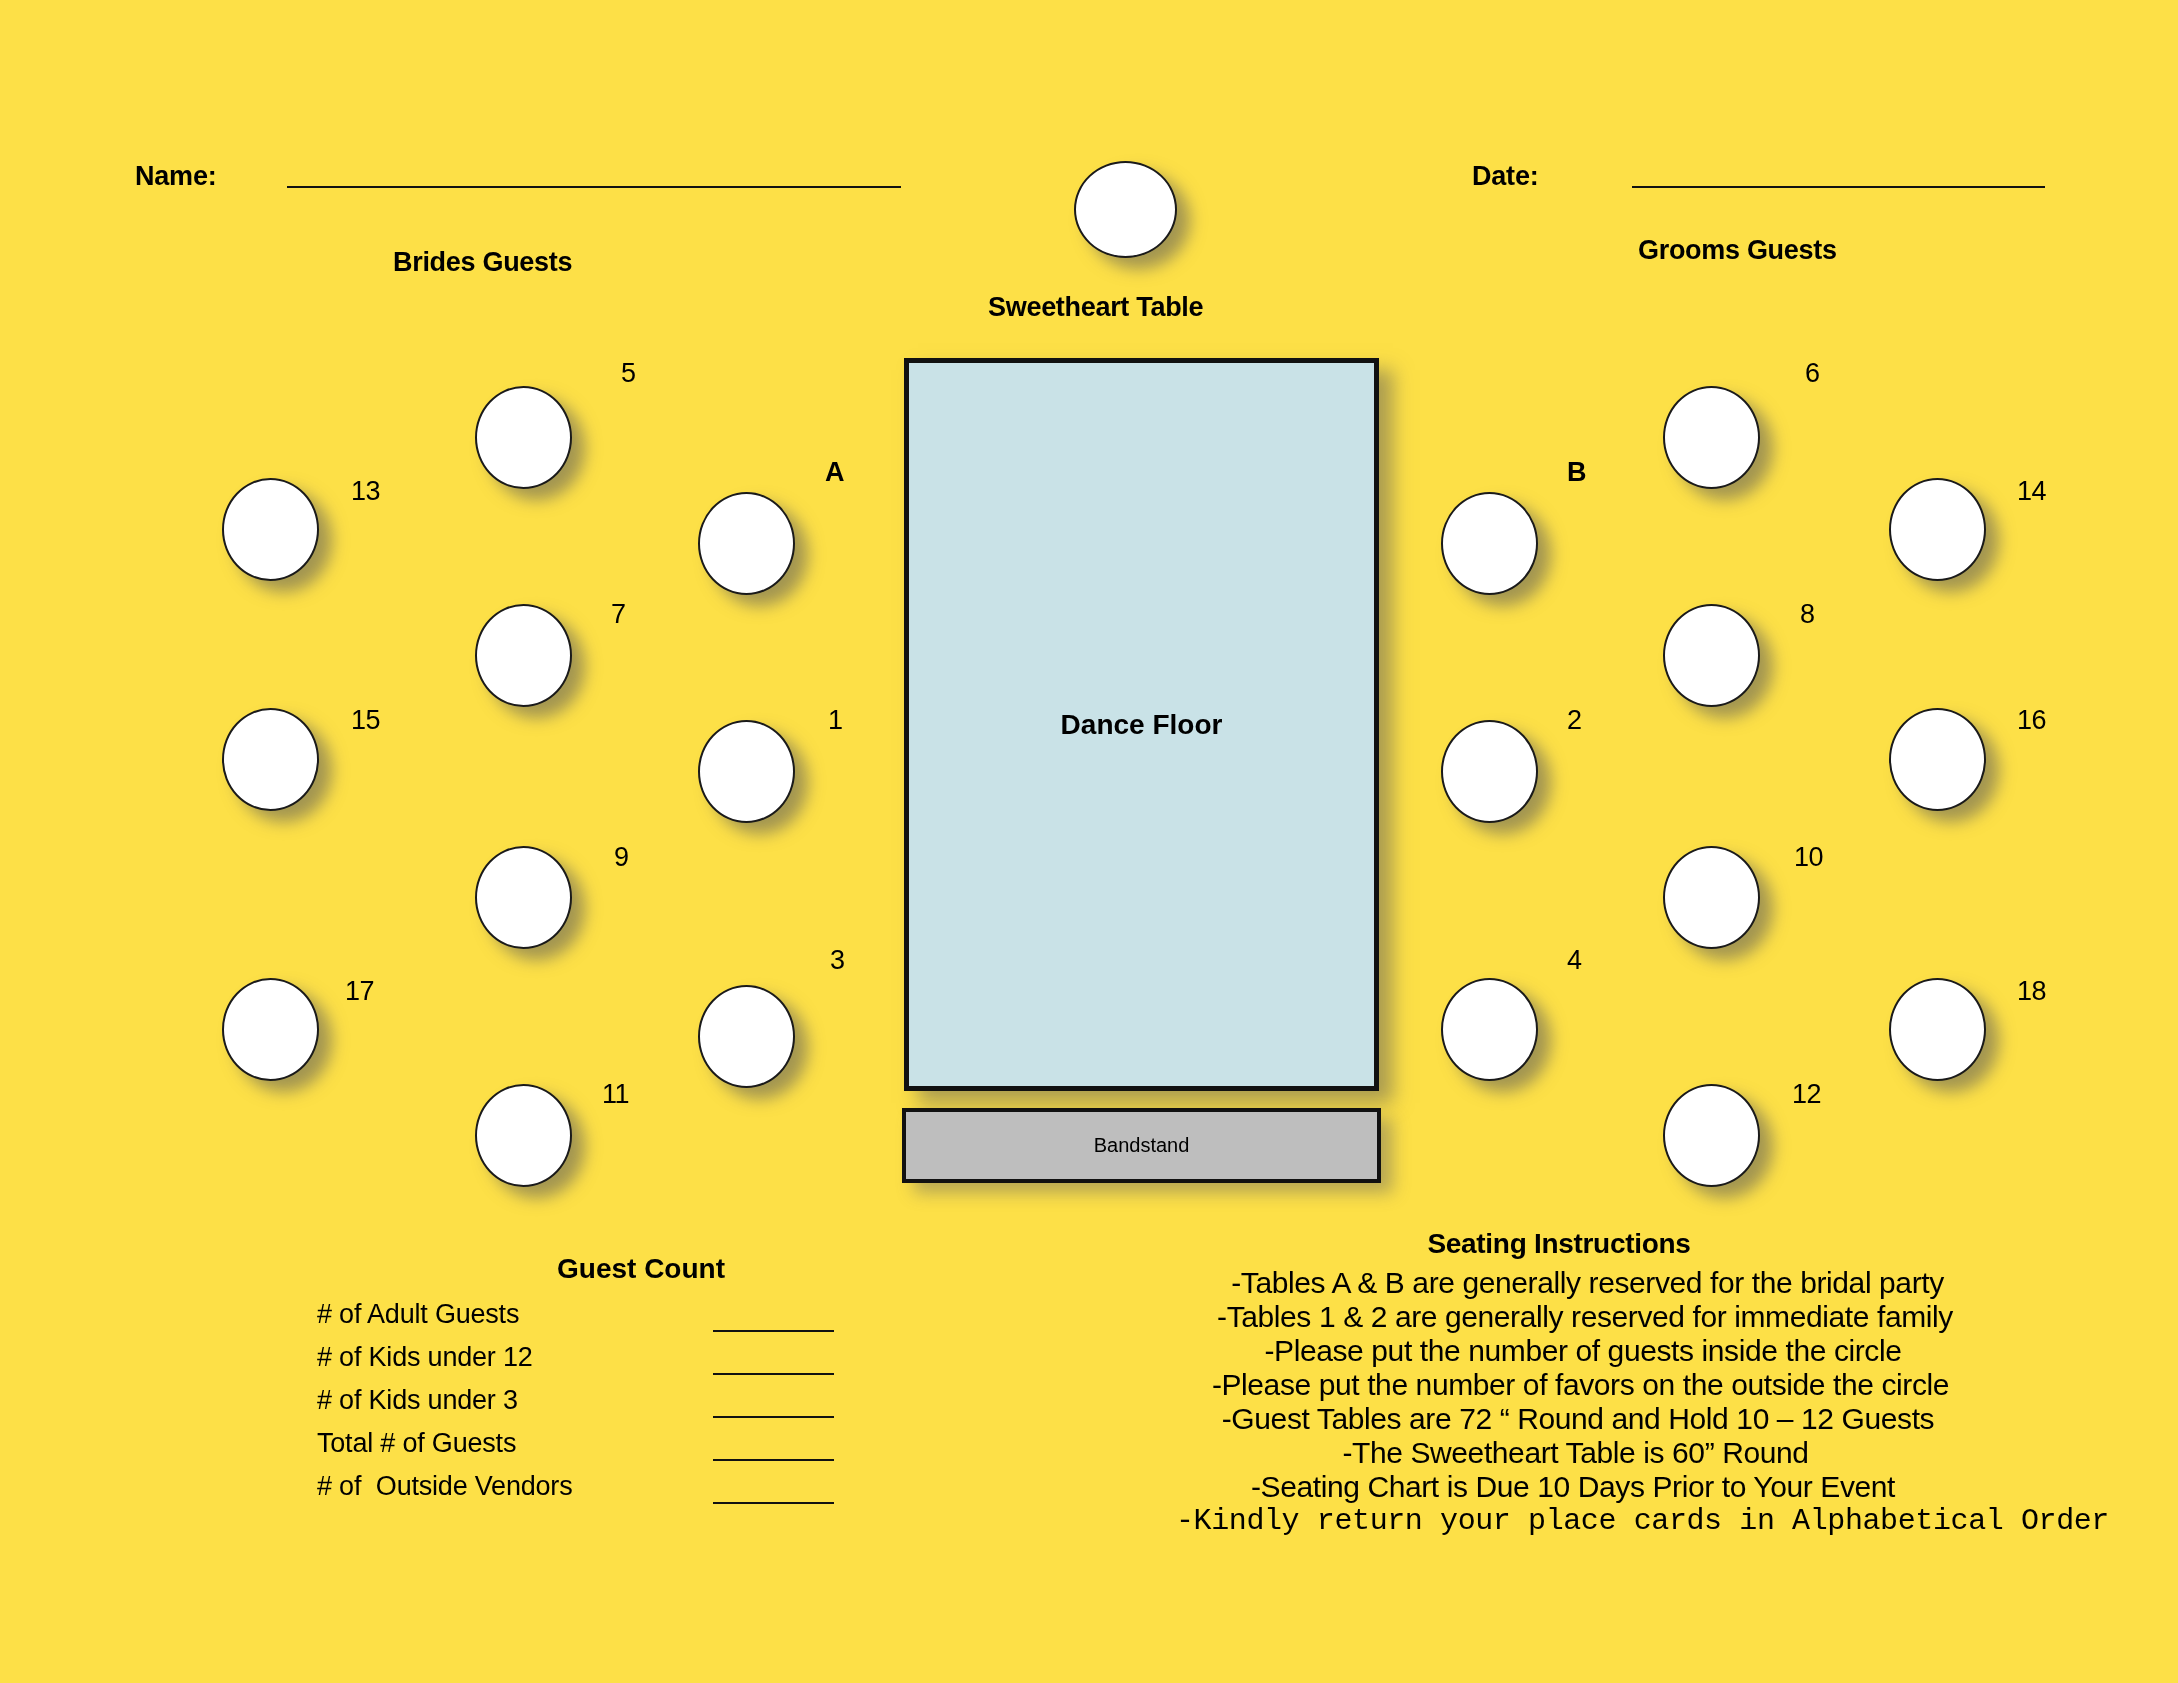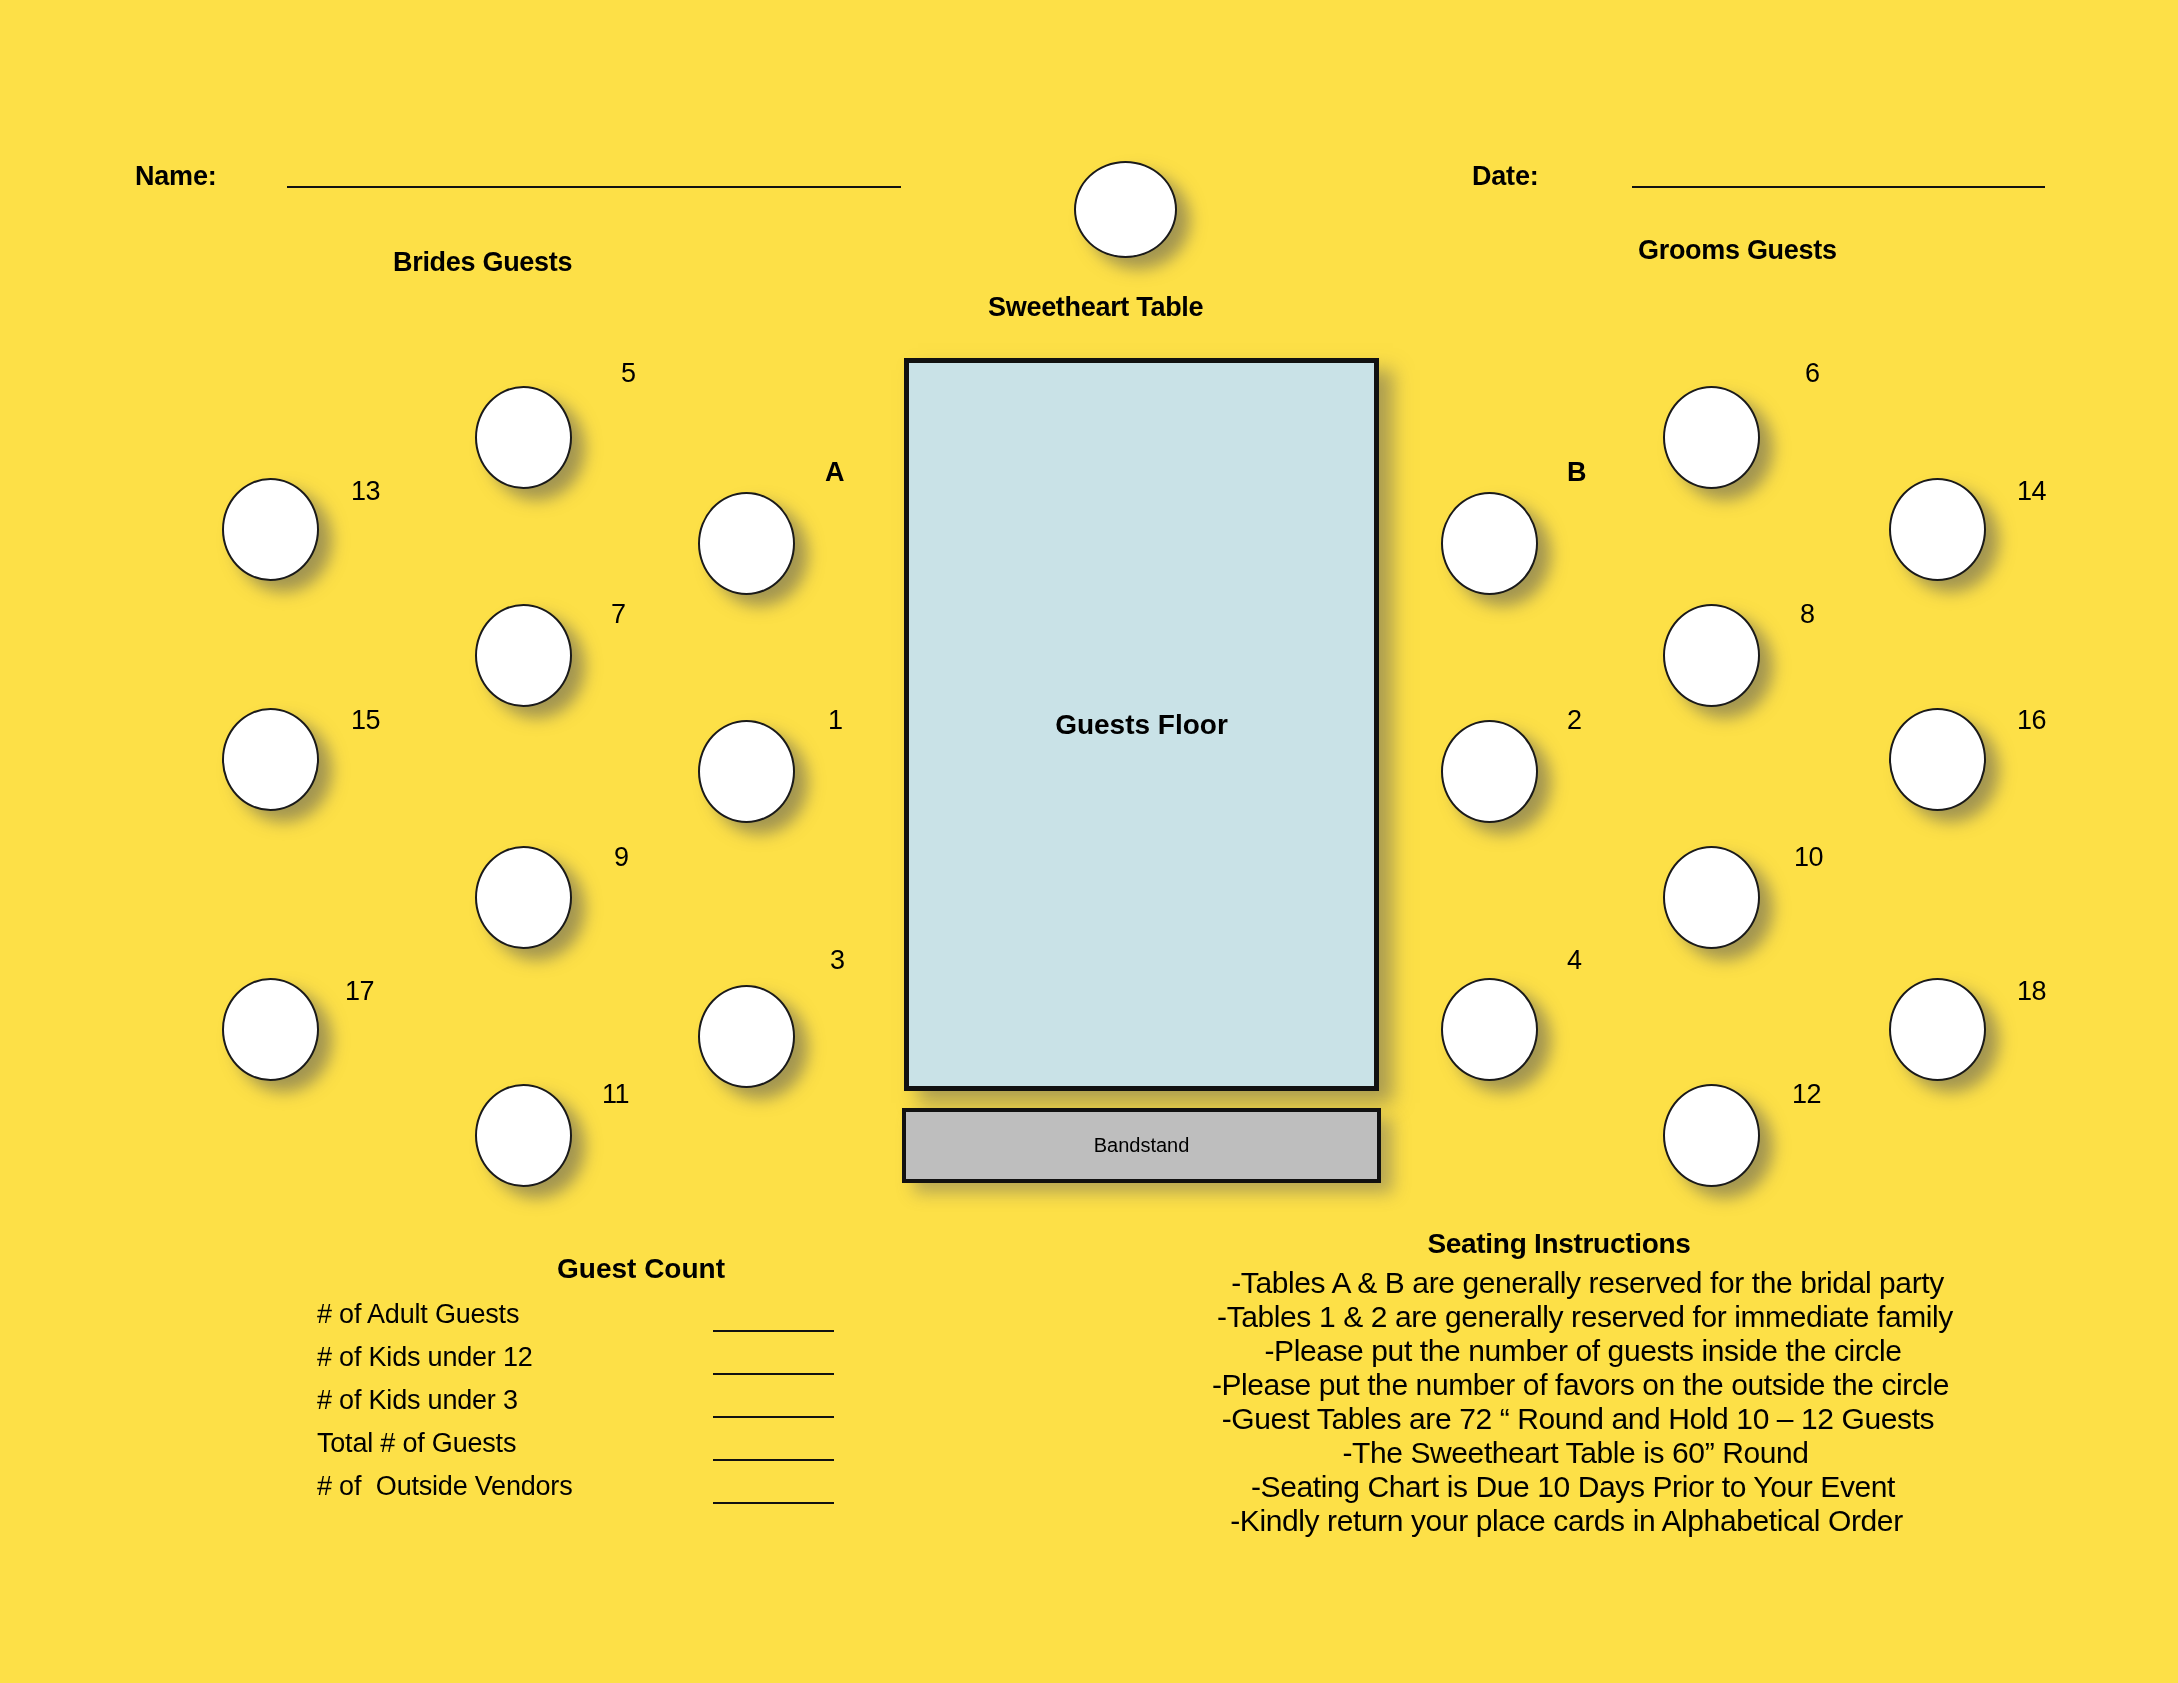--- a/index.html
+++ b/index.html
@@ -156,41 +156,41 @@
     letter-spacing: -0.4px;
     text-align: center;
   }
   .instr-line.i0 { margin-left: 57px; }
   .instr-line.i1 { margin-left: 52px; }
   .instr-line.i2 { margin-left: 48px; }
   .instr-line.i3 { margin-left: 43px; }
   .instr-line.i4 { margin-left: 38px; }
   .instr-line.i5 { margin-left: 33px; }
   .instr-line.i6 { margin-left: 28px; }
-  .instr-line.i7 { margin-left: 15px; }
+  .instr-line.i7 { margin-left: 23px; font-family: Liberation Mono, monospace; }
 </style>
 </head>
 <body>
 
 <div id="sheet">
 
   <div class="field-label" style="left:135px; top:161px;">Name:</div>
   <div class="field-rule" style="left:287px; top:186px; width:614px;"></div>
 
   <div class="field-label" style="left:1472px; top:161px;">Date:</div>
   <div class="field-rule" style="left:1632px; top:186px; width:413px;"></div>
 
   <div class="table-circle" style="left:1074px; top:161px; width:103px; height:97px;"></div>
   <div class="heading" style="left:988px; top:292px;">Sweetheart Table</div>
 
   <div class="heading" style="left:393px; top:247px;">Brides Guests</div>
   <div class="heading" style="left:1638px; top:235px;">Grooms Guests</div>
 
   <div id="dance-floor">
-    <div id="dance-floor-label">Guests Floor</div>
+    <div id="dance-floor-label">Dance Floor</div>
   </div>
 
   <div id="bandstand">
     <span>Bandstand</span>
   </div>
 
   <div class="table-circle" style="left:222px; top:478px;"></div>
   <div class="table-num" style="left:351px; top:476px;">13</div>
 
   <div class="table-circle" style="left:222px; top:708px;"></div>

